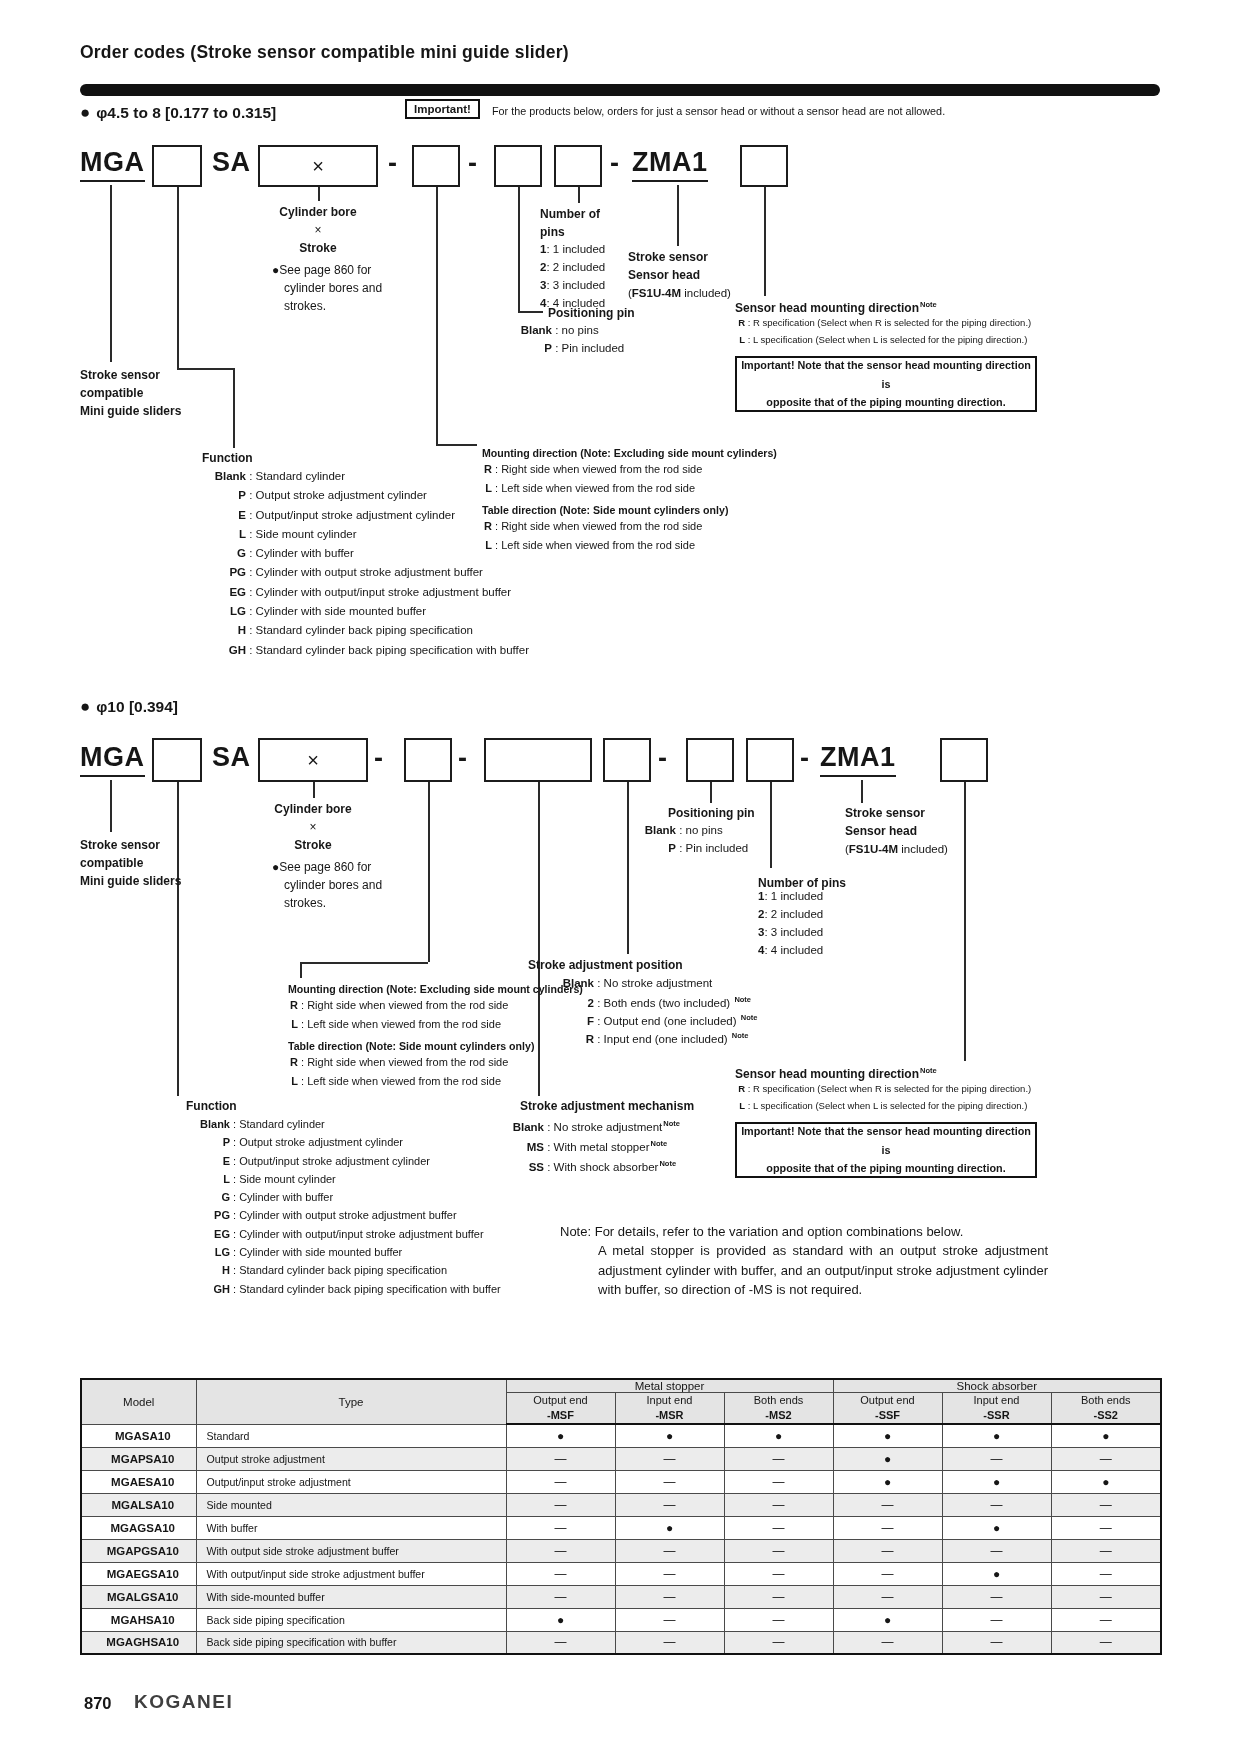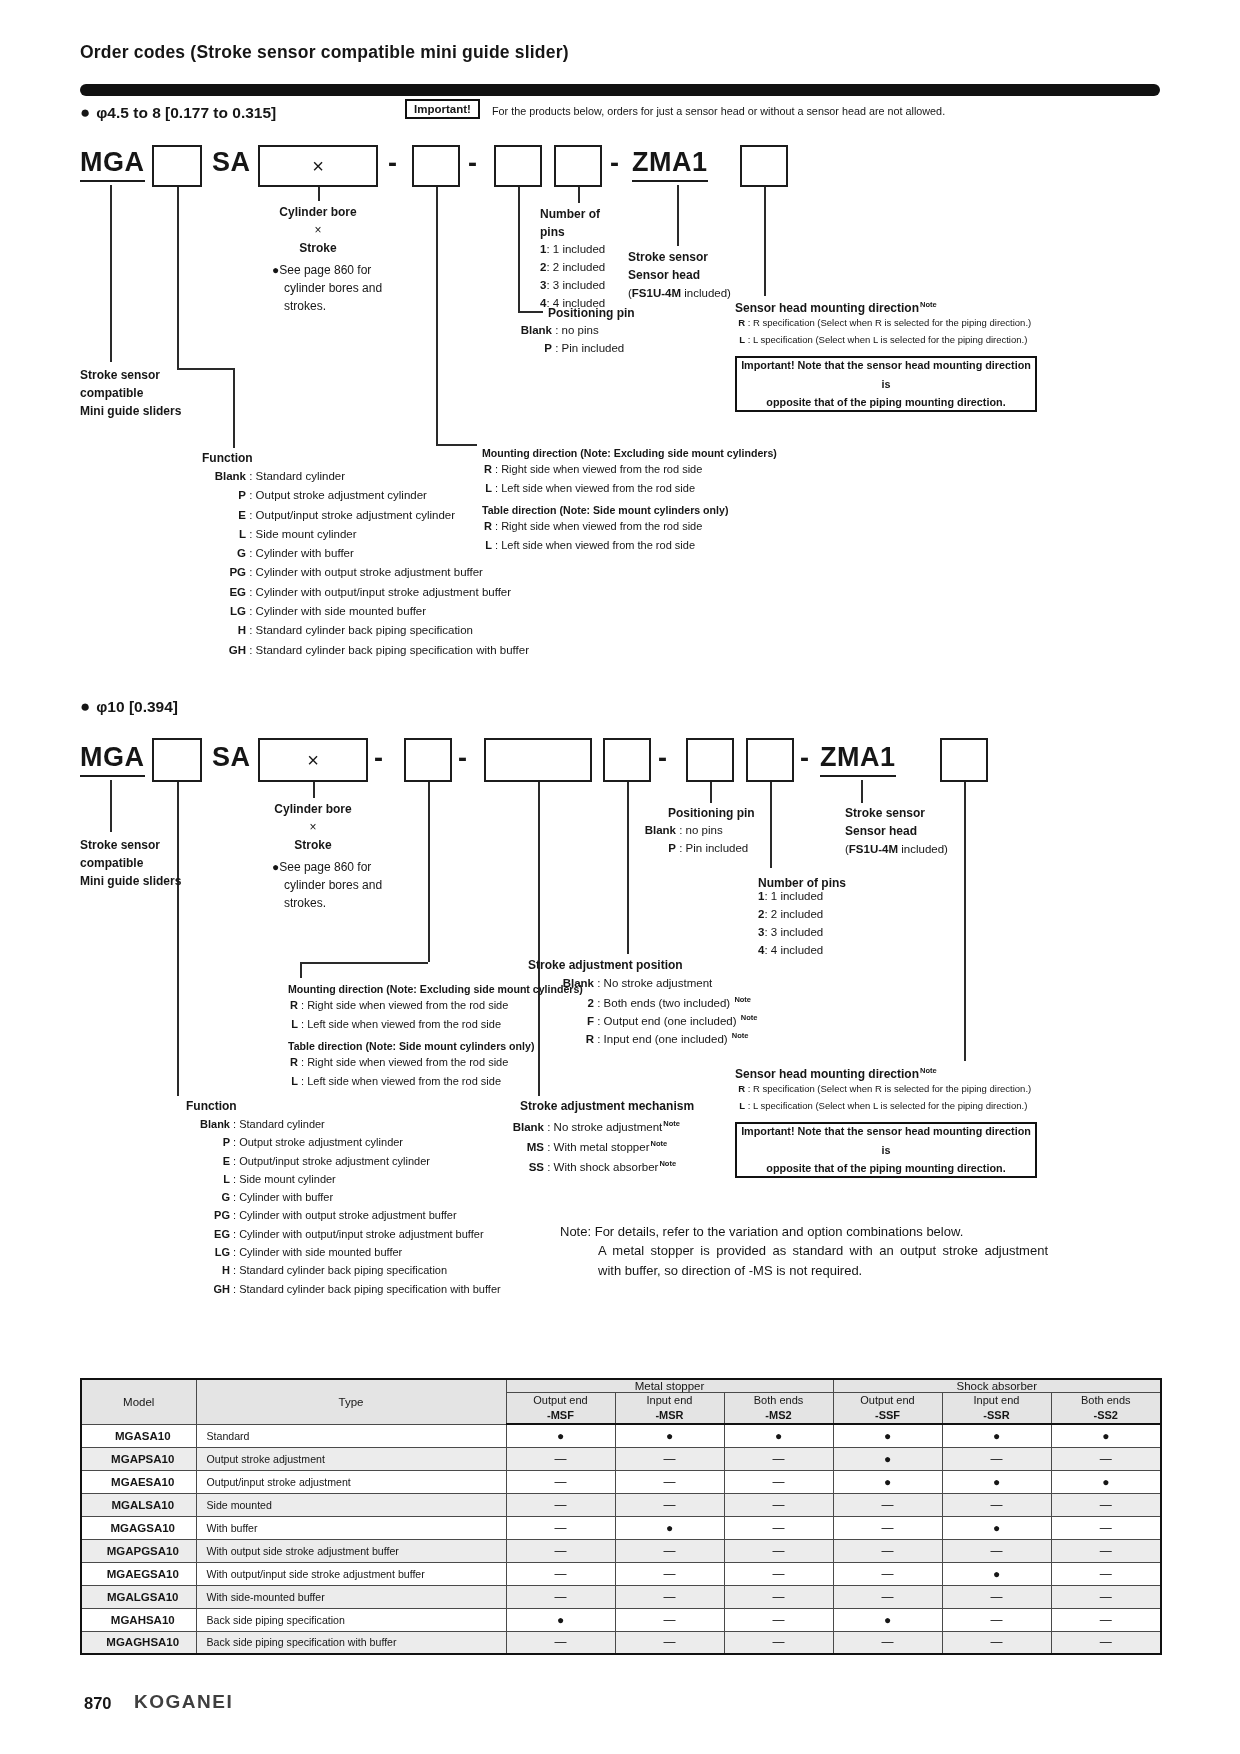--- a/index.html
+++ b/index.html
@@ -298,20 +298,21 @@
     </div>
 
   <div class="impbox" style="left:735px;top:1122px;width:298px;height:52px;">
       <div>Important! Note that the sensor head mounting direction is</div>
       <div>opposite that of the piping mounting direction.</div>
     </div>
 
   <div class="abs notewrap" style="left:560px;top:1222px;width:488px;">
     <div><span>Note:</span> <span>For details, refer to the variation and option combinations below.</span></div>
     <div class="ind j">A metal stopper is provided as standard with an output stroke adjustment</div>
+    <div class="ind j">adjustment cylinder with buffer, and an output/input stroke adjustment cylinder</div>
     <div class="ind">with buffer, so direction of -MS is not required.</div>
   </div>
 
   <div class="abs" style="left:80px;top:1378px;">
       <table class="ctable">
         <colgroup>
           <col style="width: 115px;">
           <col style="width: 310px;">
           <col style="width: 109px;">
           <col style="width: 109px;">

